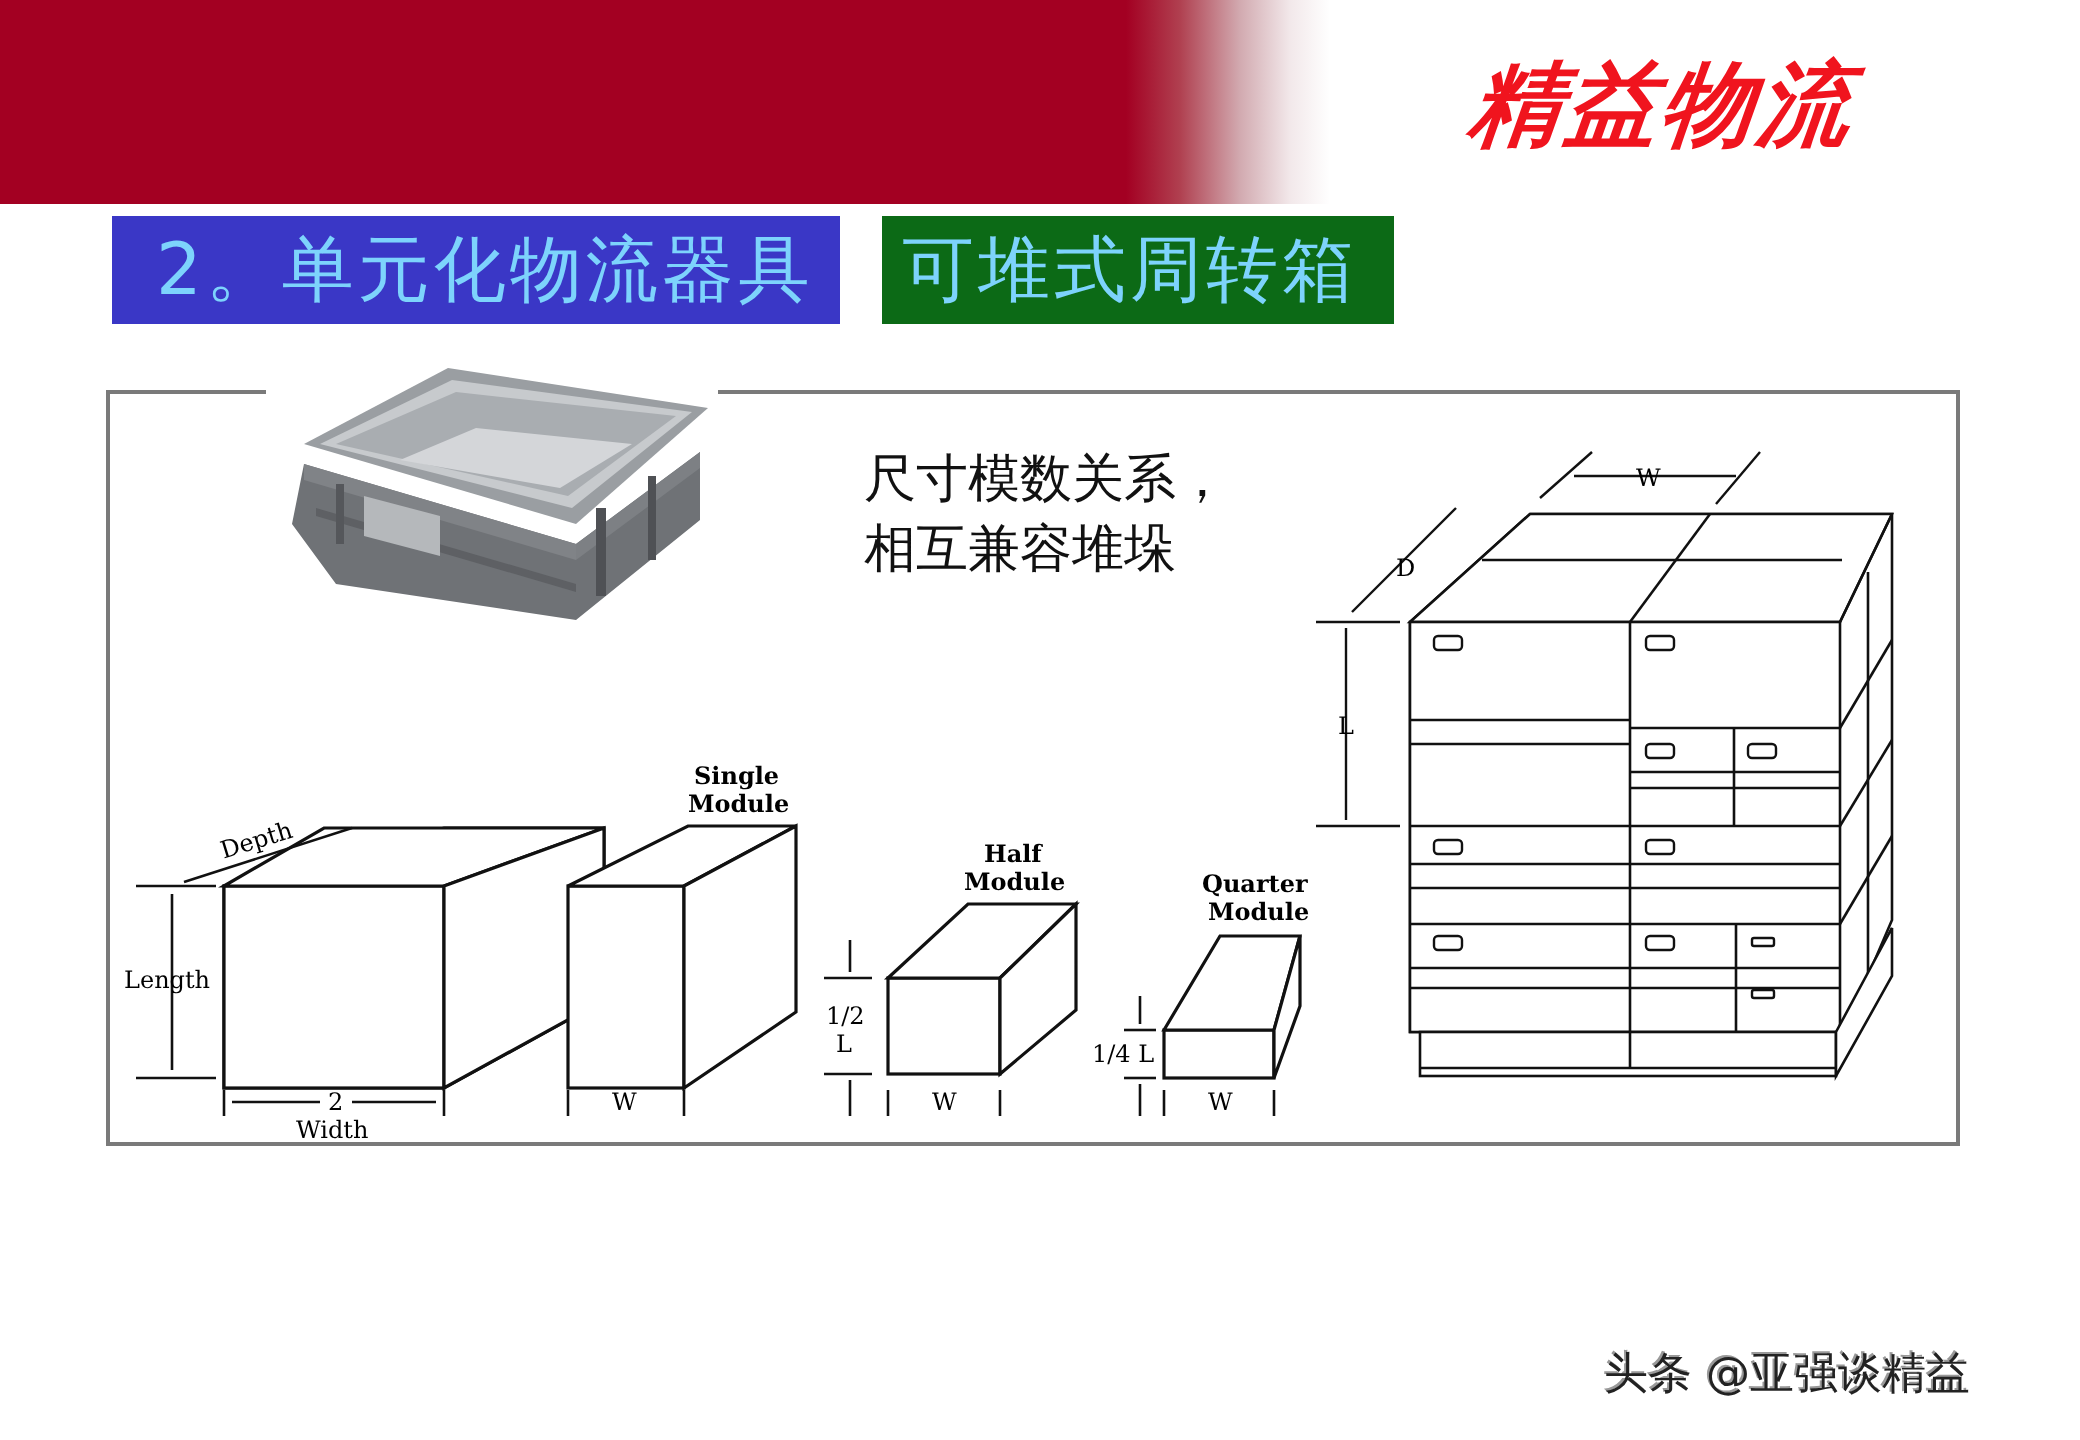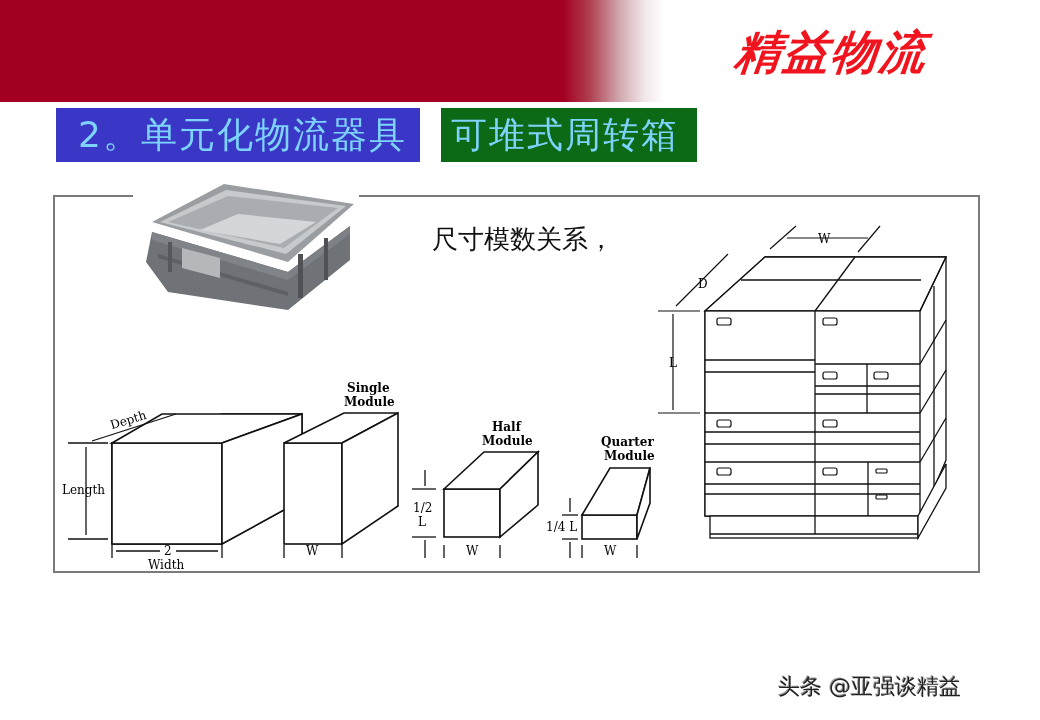--- a/index.html
+++ b/index.html
@@ -13,21 +13,21 @@
     font-family:"DejaVu Sans", sans-serif; font-size:36px; }
   .title-blue { left:56px; width:364px; background:#3a37c6; padding-left:22px; box-sizing:border-box; letter-spacing:2px; }
   .title-green { left:441px; width:256px; background:#0c6a16; padding-left:10px; box-sizing:border-box; letter-spacing:2px; }
   .frame { position:absolute; left:53px; top:195px; width:927px; height:378px;
     border:2px solid #7a7a7a; box-sizing:border-box; }
   .frame-gap { position:absolute; left:133px; top:190px; width:226px; height:10px; background:#fff; }
   .crate { position:absolute; left:138px; top:184px; width:218px; height:126px; }
   .note { position:absolute; left:400px; top:222px; font-family:Liberation Sans, sans-serif; font-size:26px;
     color:#111; line-height:35px;margin-left:32px; }
   .diagram { position:absolute; left:55px; top:197px; }
-  .watermark { position:absolute; left:778px; top:672px; font-size:22px; color:#222; font-family:"DejaVu Sans", sans-serif;
+  .watermark { position:absolute; left:802px; top:672px; font-size:22px; color:#222; font-family:"DejaVu Sans", sans-serif;
     text-shadow: 1px 1px 0 #fff, -1px -1px 0 #999; }
   svg text { font-family:"DejaVu Serif", serif; }
 </style>
 </head>
 <body>
 
 <div class="header-band"></div>
 <div class="brand">精益物流</div>
 
 <div class="title-bar title-blue">2。单元化物流器具</div>
@@ -54,20 +54,21 @@
 
   <polygon points="44,64 82,74 82,94 44,84" fill="#b5b8bb"></polygon>
 
   <rect x="160" y="70" width="5" height="44" fill="#4f5155"></rect>
   <rect x="186" y="54" width="4" height="42" fill="#4f5155"></rect>
   <rect x="30" y="58" width="4" height="30" fill="#55575b"></rect>
 </svg>
 
 <div class="note">
   <div>尺寸模数关系，</div>
+  <div>相互兼容堆垛</div>
 </div>
 
 <svg class="diagram" width="925" height="376" viewBox="55 197 925 376">
   <g stroke="#111" stroke-width="1.6" fill="#fff">
 
     <polygon points="112,443 222,414 302,414 302,500 222,544 112,544" fill="#fff"></polygon>
     <rect x="112" y="443" width="110" height="101"></rect>
     <polygon points="112,443 162,414 302,414 222,443"></polygon>
     <polygon points="222,443 302,414 302,500 222,544"></polygon>
 

